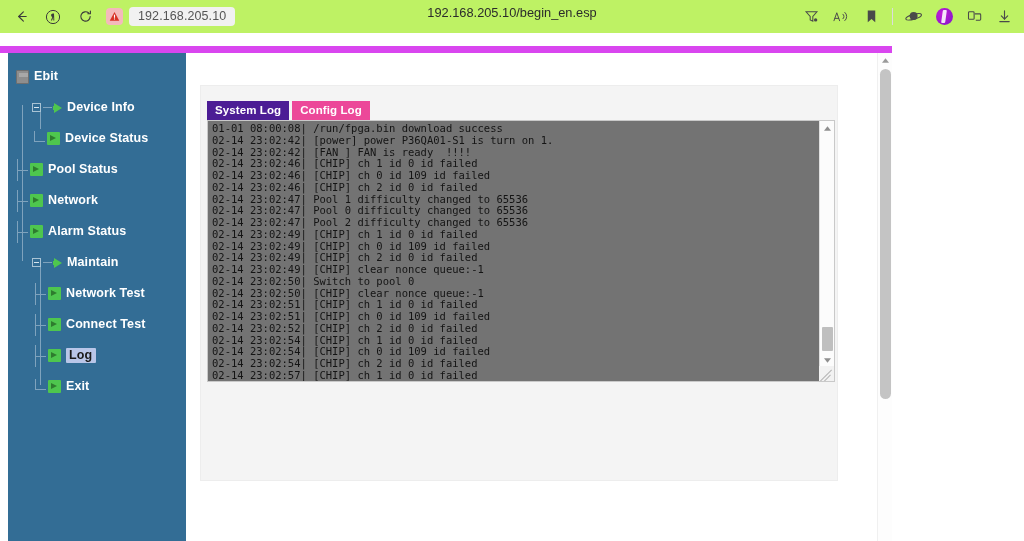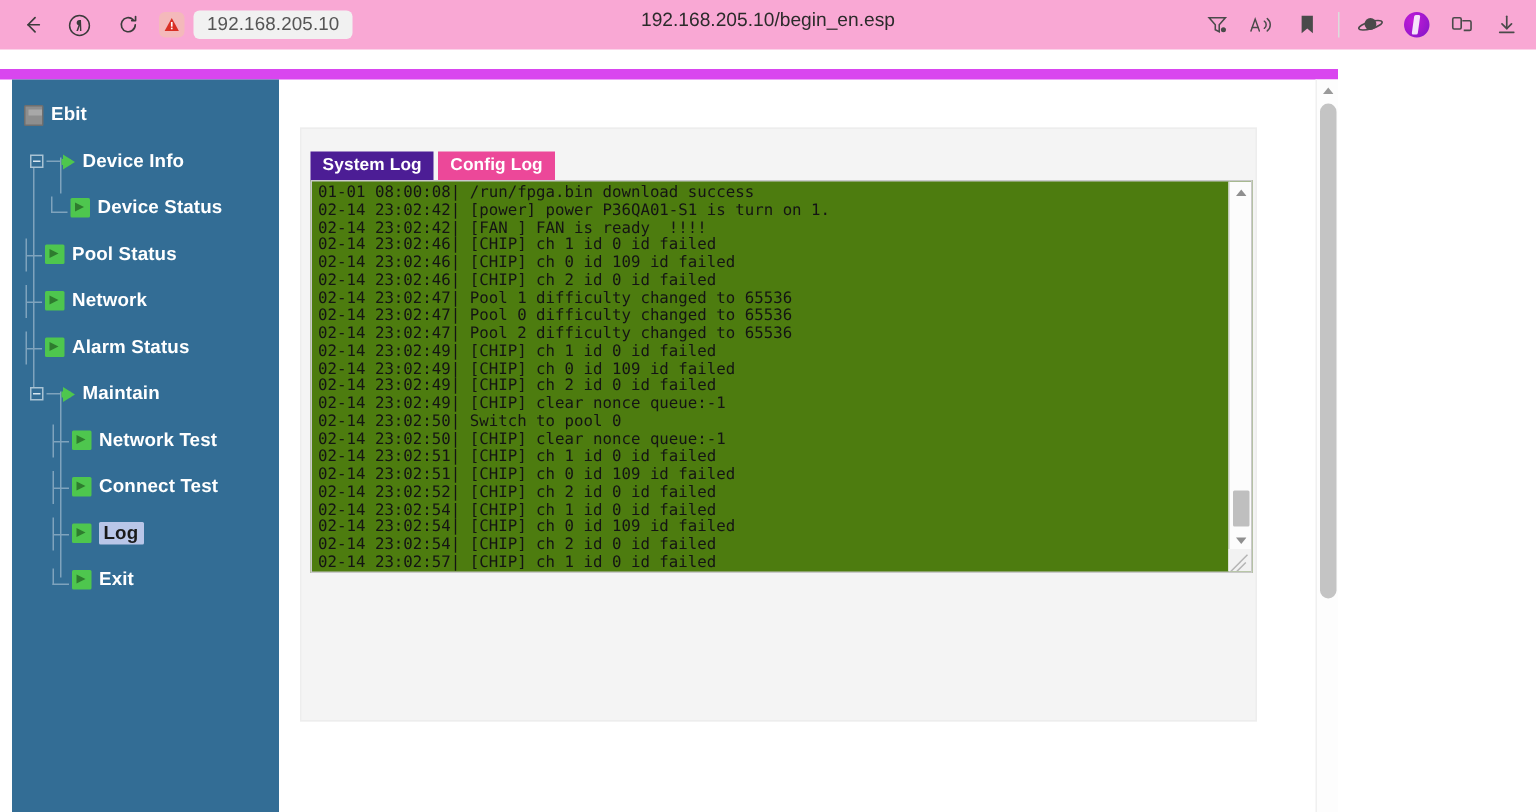--- a/index.html
+++ b/index.html
@@ -8,21 +8,21 @@
     width: 1024px; height: 541px;
     background: #ffffff;
     font-family: "Liberation Sans", sans-serif;
     overflow: hidden;
   }
 
   
   .browser-bar {
     position: absolute; left: 0; top: 0;
     width: 1024px; height: 33px;
-    background: #f9a8d4;
+    background: #bef264;
     display: flex; align-items: center;
   }
   .nav-btn {
     width: 26px; height: 26px;
     display: flex; align-items: center; justify-content: center;
     color: #3b3b3b;
     flex: 0 0 auto;
     border-radius: 4px;
   }
   .nav-btn svg { display: block; }
@@ -131,21 +131,21 @@
   .tree-node {
     position: relative;
     display: flex; align-items: center;
     height: 31px;
     white-space: nowrap;
     font-weight: bold;
     letter-spacing: .1px;
   }
   .tree-node .label { line-height: 1; }
   .tree-node.lvl0 { padding-left: 8px; }
-  .tree-node.lvl1 { padding-left: 12px; }
+  .tree-node.lvl1 { padding-left: 24px; }
   .tree-node.lvl2 { padding-left: 26px; }
 
   .ico {
     flex: 0 0 auto;
     display: inline-flex; align-items: center; justify-content: center;
     margin-right: 5px;
   }
   .ico-root {
     width: 13px; height: 14px;
     background: #8e8e8e;
@@ -266,21 +266,21 @@
     line-height: 1.15;
     letter-spacing: .1px;
   }
   .tab.active { background: #4c1d95; }
   .tab.inactive { background: #ec4899; }
 
   .log-wrap {
     position: absolute;
     left: 6px; top: 34px;
     width: 628px; height: 262px;
-    background: #4d7c0f;
+    background: #737373;
     border: 1px solid #c9c9c9;
     overflow: hidden;
   }
   .log-text {
     position: absolute;
     left: 0; top: 0;
     width: 612px; height: 262px;
     padding: 2px 0 0 4px;
     font-family: "DejaVu Sans Mono", "Liberation Mono", monospace;
     font-size: 10.5px;

